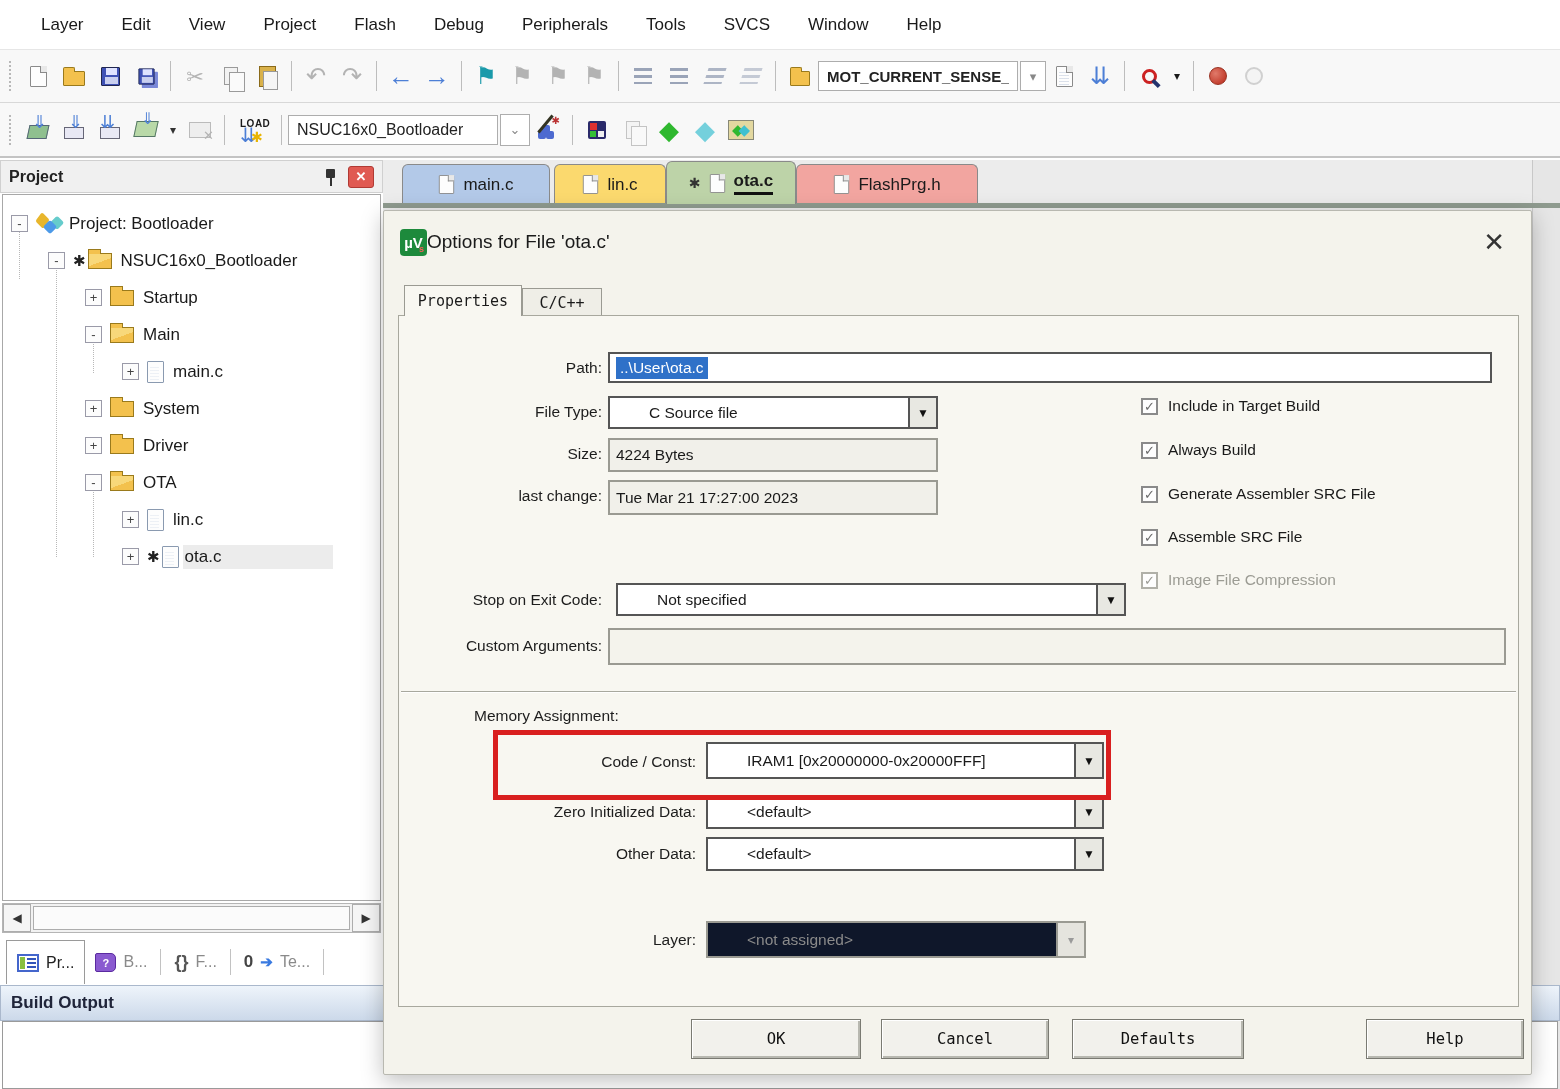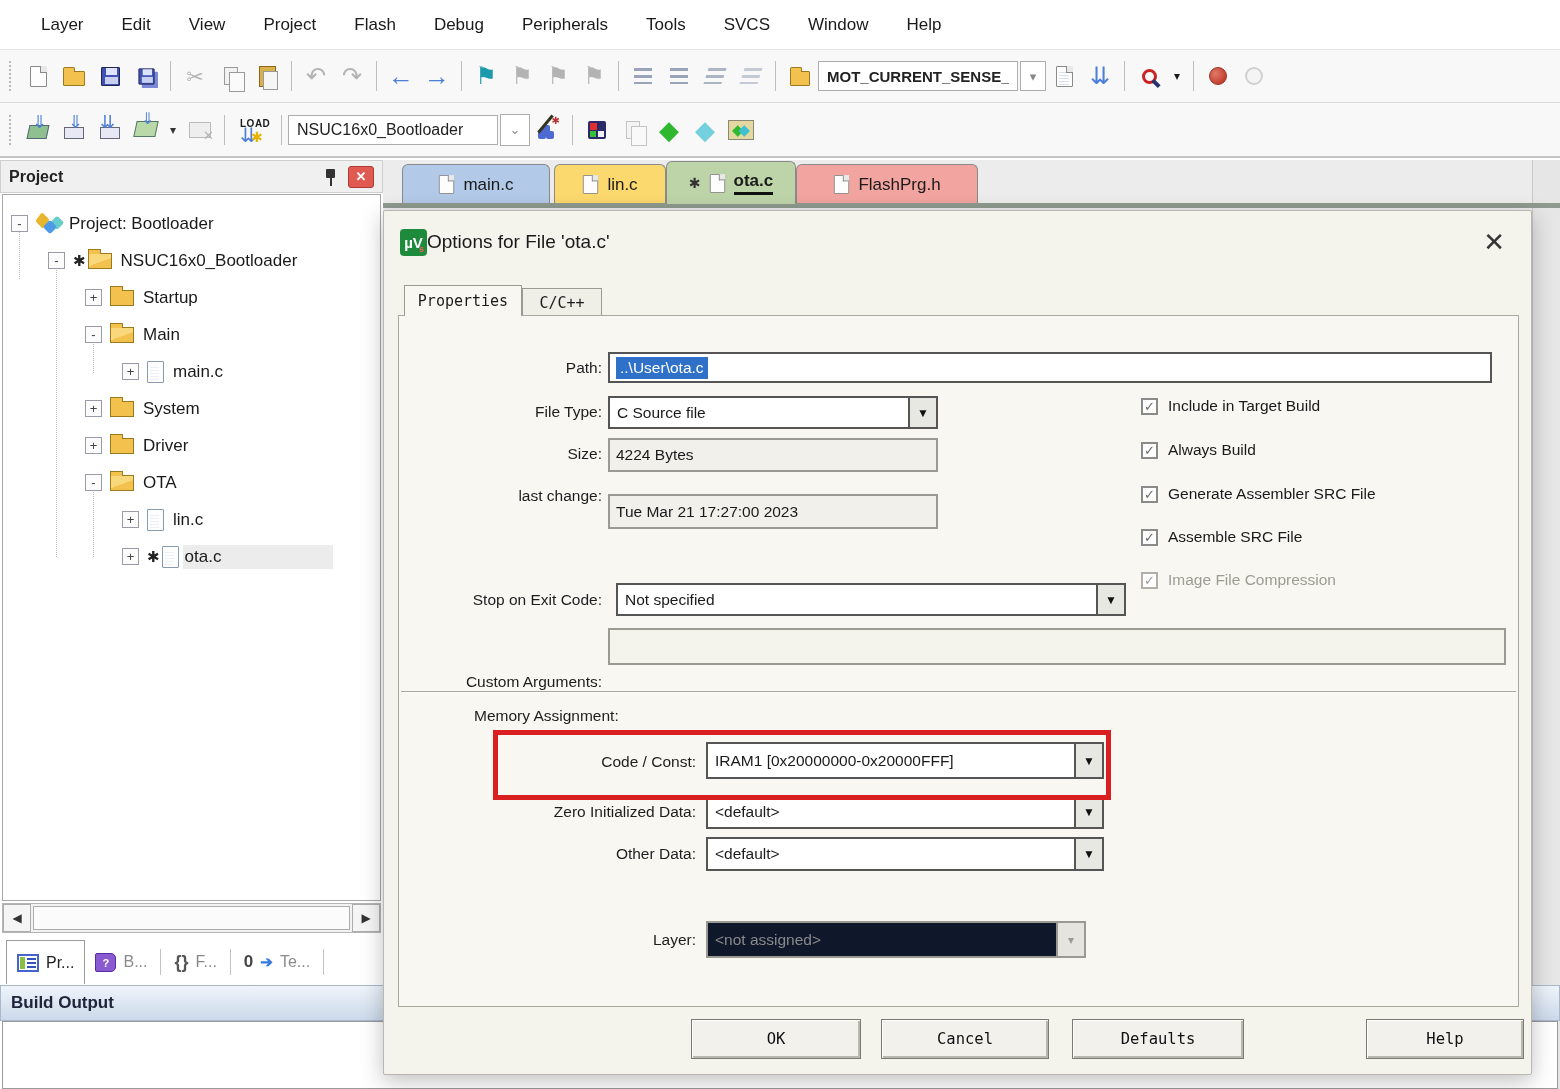--- a/index.html
+++ b/index.html
@@ -100,21 +100,21 @@
   #dlg-title { font-size:19px; margin-left:0; flex:1; }
   #dlg-close { font-size:26px; font-weight:300; color:#333; padding:0 10px; }
   .dtab { position:absolute; height:31px; display:flex; align-items:center; justify-content:center; font-family:"DejaVu Sans Mono", monospace; font-size:15px; }
   #dtab-props { left:20px; top:74px; width:118px; background:#f8f7f1; border:1px solid #9a9a92; border-bottom:none; z-index:2; }
   #dtab-cpp { left:138px; top:77px; width:80px; background:#efeee7; border:1px solid #9a9a92; border-bottom:none; height:28px; }
   #dlg-page { position:absolute; left:14px; top:104px; width:1121px; height:692px; background:#f8f7f1; border:1px solid #a8a89e; }
 
   .dlabel { position:absolute; font-size:15.5px; color:#1d1d1d; text-align:right; }
   .field { position:absolute; background:#fff; border:2px solid #555; display:flex; align-items:center; padding:0 6px; font-size:15.5px; }
   .field.ro { background:#f1f0ea; border:2px solid #9a9a92; }
-  .combo { position:absolute; background:#fff; border:2px solid #555; display:flex; align-items:center; font-size:15.5px; }
+  .combo { position:absolute; background:#fff; border:2px solid #555; display:flex; align-items:center; font-size:15.5px;padding-left:32px; }
   .combo .val { flex:1; padding:0 7px; white-space:nowrap; overflow:hidden; }
   .combo .dd { width:28px; align-self:stretch; background:#e8e8e2; border-left:2px solid #555; display:flex; align-items:center; justify-content:center; font-size:12px; color:#111; }
   .combo.disabled { background:#0f172a; border-color:#9a9a92; color:#8a8a8a; }
   .combo.disabled .dd { border-left:2px solid #9a9a92; color:#9a9a9a; background:#e5e4de; }
   .selblue { background:#2f71c8; color:#fff; padding:2px 4px; }
 
   .chk { position:absolute; display:flex; align-items:center; gap:10px; font-size:15.5px; }
   .chkbox { width:17px; height:17px; background:#fdfdfd; border:2px solid #8a8a8a; color:#6a6a6a; font-size:13px; line-height:13px; text-align:center; }
   .chk.disabled { color:#9c9c94; } .chk.disabled .chkbox { border-color:#b0b0a8; color:#9a9a94; }
 
@@ -437,21 +437,21 @@
     <span class="val">C Source file</span>
     <span class="dd">▼</span>
   </div>
 
   <div class="dlabel" style="left:40px; top:234px; width:178px;">Size:</div>
   <div class="field ro" style="left:224px; top:227px; width:330px; height:34px;">
     <span>4224 Bytes</span>
   </div>
 
   <div class="dlabel" style="left:40px; top:276px; width:178px;">last change:</div>
-  <div class="field ro" style="left:224px; top:269px; width:330px; height:35px;margin-top:14px;">
+  <div class="field ro" style="left:224px; top:269px; width:330px; height:35px;">
     <span>Tue Mar 21 17:27:00 2023</span>
   </div>
 
   <div class="chk" style="left:757px; top:186px;">
     <span class="chkbox">✓</span>
     <span>Include in Target Build</span>
   </div>
   <div class="chk" style="left:757px; top:230px;">
     <span class="chkbox">✓</span>
     <span>Always Build</span>
@@ -468,21 +468,21 @@
     <span class="chkbox">✓</span>
     <span>Image File Compression</span>
   </div>
 
   <div class="dlabel" style="left:20px; top:380px; width:198px;">Stop on Exit Code:</div>
   <div class="combo" style="left:232px; top:372px; width:510px; height:33px;">
     <span class="val">Not specified</span>
     <span class="dd">▼</span>
   </div>
 
-  <div class="dlabel" style="left:20px; top:426px; width:198px;margin-top:36px;">Custom Arguments:</div>
+  <div class="dlabel" style="left:20px; top:426px; width:198px;">Custom Arguments:</div>
   <div class="field ro" style="left:224px; top:417px; width:898px; height:37px; background:#f4f3ec;">
     <span></span>
   </div>
 
   <div class="hsep" style="left:17px; top:480px; width:1115px;"></div>
 
   <div class="dlabel" style="left:90px; top:496px; width:220px; text-align:left;">Memory Assignment:</div>
 
   <div class="dlabel" style="left:100px; top:542px; width:212px;">Code / Const:</div>
   <div class="combo" style="left:322px; top:531px; width:398px; height:37px;">

